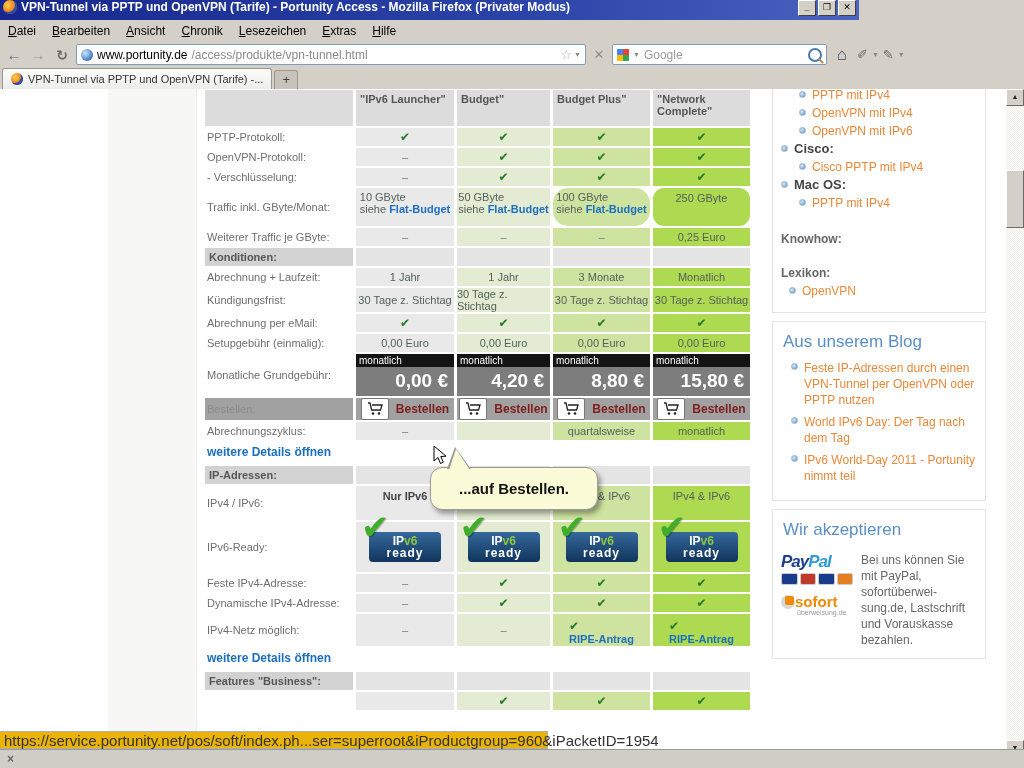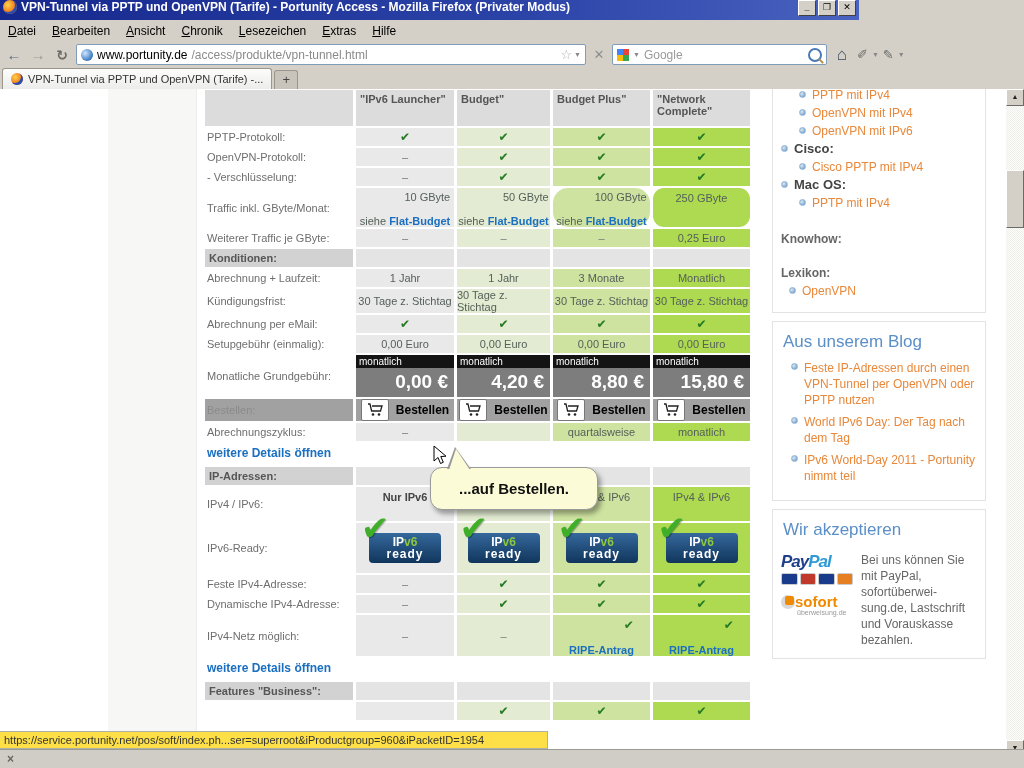--- a/index.html
+++ b/index.html
@@ -65,31 +65,31 @@
   .c2{background:#e3ecd2;}
   .c3{background:#cfe3a0;}
   .c4{background:#aeda52;}
   .hdrcell{background:#dcdcdc;align-items:flex-start;justify-content:flex-start;
     padding:3px 4px;box-sizing:border-box;font-weight:bold;color:#555;min-height:36px;text-align:left;}
   .seclbl{background:#d2d2d2;font-weight:bold;color:#555;padding-left:4px;}
   .seccell{background:#e4e4e4;}
   .chk{color:#267a26;font-weight:bold;font-size:12px;}
   .dash{color:#777;}
   .b{font-weight:bold;color:#444;}
-  .cell .stack{display:flex;flex-direction:column;align-items:flex-end;justify-content:flex-start;padding-top:3px;height:100%;box-sizing:border-box;gap:12px;}
+  .cell .stack{display:flex;flex-direction:column;align-items:flex-start;justify-content:flex-start;padding-top:3px;height:100%;box-sizing:border-box;}
   .pre{color:#55605a;}
   .alink{color:#1b6fc0;font-weight:bold;text-decoration:none;}
   .pricecell{flex-direction:column;align-items:stretch;justify-content:flex-start;background:#7d7d7d;padding:0;}
   .pricetag{background:#141414;color:#fff;font-size:10px;padding:1px 0 1px 3px;text-align:left;}
   .priceamt{color:#ffffff;font-weight:bold;font-size:19px;text-align:right;padding:3px 6px 4px 0;}
   .row-order .cell{background:#a1a1a1;}
   .row-order .lbl{color:#8b8b8b;background:#a1a1a1;}
   .cartbtn{width:26px;height:20px;background:#fff;border:1px solid #777;border-radius:2px;
     display:flex;align-items:center;justify-content:center;margin-right:7px;}
-  .orderlink{color:#000000;font-weight:bold;font-size:12px;text-decoration:none;}
+  .orderlink{color:#7f1d1d;font-weight:bold;font-size:12px;text-decoration:none;}
   .linkrow{font-size:12px;font-weight:bold;color:#1b6fc0;margin:3px 0 5px 2px;}
   .badge{position:relative;width:72px;height:30px;border-radius:4px;
     background:linear-gradient(#35689c,#10355c);display:flex;flex-direction:column;
     align-items:center;justify-content:center;line-height:12px;}
   .badge .t1{font-size:12px;font-weight:bold;color:#fff;}
   .badge .t1 .v6{color:#8dc63f;}
   .badge .t2{font-size:12px;font-weight:bold;color:#fff;letter-spacing:1px;}
   .badge .bigchk{position:absolute;left:-8px;top:-11px;font-size:34px;color:#3fae29;
     text-shadow:1px 1px 1px rgba(0,0,0,.3);}
   
@@ -132,22 +132,22 @@
   .paytext{font-size:12px;color:#666;line-height:16px;}
   
   .scrollbar{position:absolute;left:1006px;top:89px;width:18px;height:668px;
     background:repeating-conic-gradient(#efefe9 0 25%,#fdfdfb 0 50%) 0 0/2px 2px;}
   .sbtn{position:absolute;left:0;width:18px;height:17px;background:#d4d0c8;border:1px solid;
     border-color:#fff #6a6a6a #6a6a6a #fff;box-sizing:border-box;text-align:center;
     font-size:7px;color:#222;line-height:14px;}
   .sthumb{position:absolute;left:0;top:81px;width:18px;height:58px;background:#d4d0c8;
     border:1px solid;border-color:#fff #6a6a6a #6a6a6a #fff;box-sizing:border-box;}
   
-  .statuspopup{position:absolute;left:0;top:731px;width:548px;height:18px;background:#fde047;
-    border:1px solid #b0b0a8;border-left:none;box-sizing:border-box;font-size:11px;color:#333;
+  .statuspopup{position:absolute;left:0;top:731px;width:548px;height:18px;background:#eab308;
+    border:1px solid #b0b0a8;border-left:none;box-sizing:border-box;font-size:15px;color:#333;
     display:flex;align-items:center;padding-left:4px;z-index:7;}
   .addonbar{position:absolute;left:0;top:749px;width:1024px;height:19px;background:#d0cdc6;
     border-top:1px solid #9a9a94;display:flex;align-items:center;padding-left:7px;box-sizing:border-box;z-index:8;}
   .addonclose{color:#666;font-size:12px;font-weight:bold;}
 </style>
 </head>
 <body>
 
 <div class="titlebar">
   <span class="favicon"></span>

